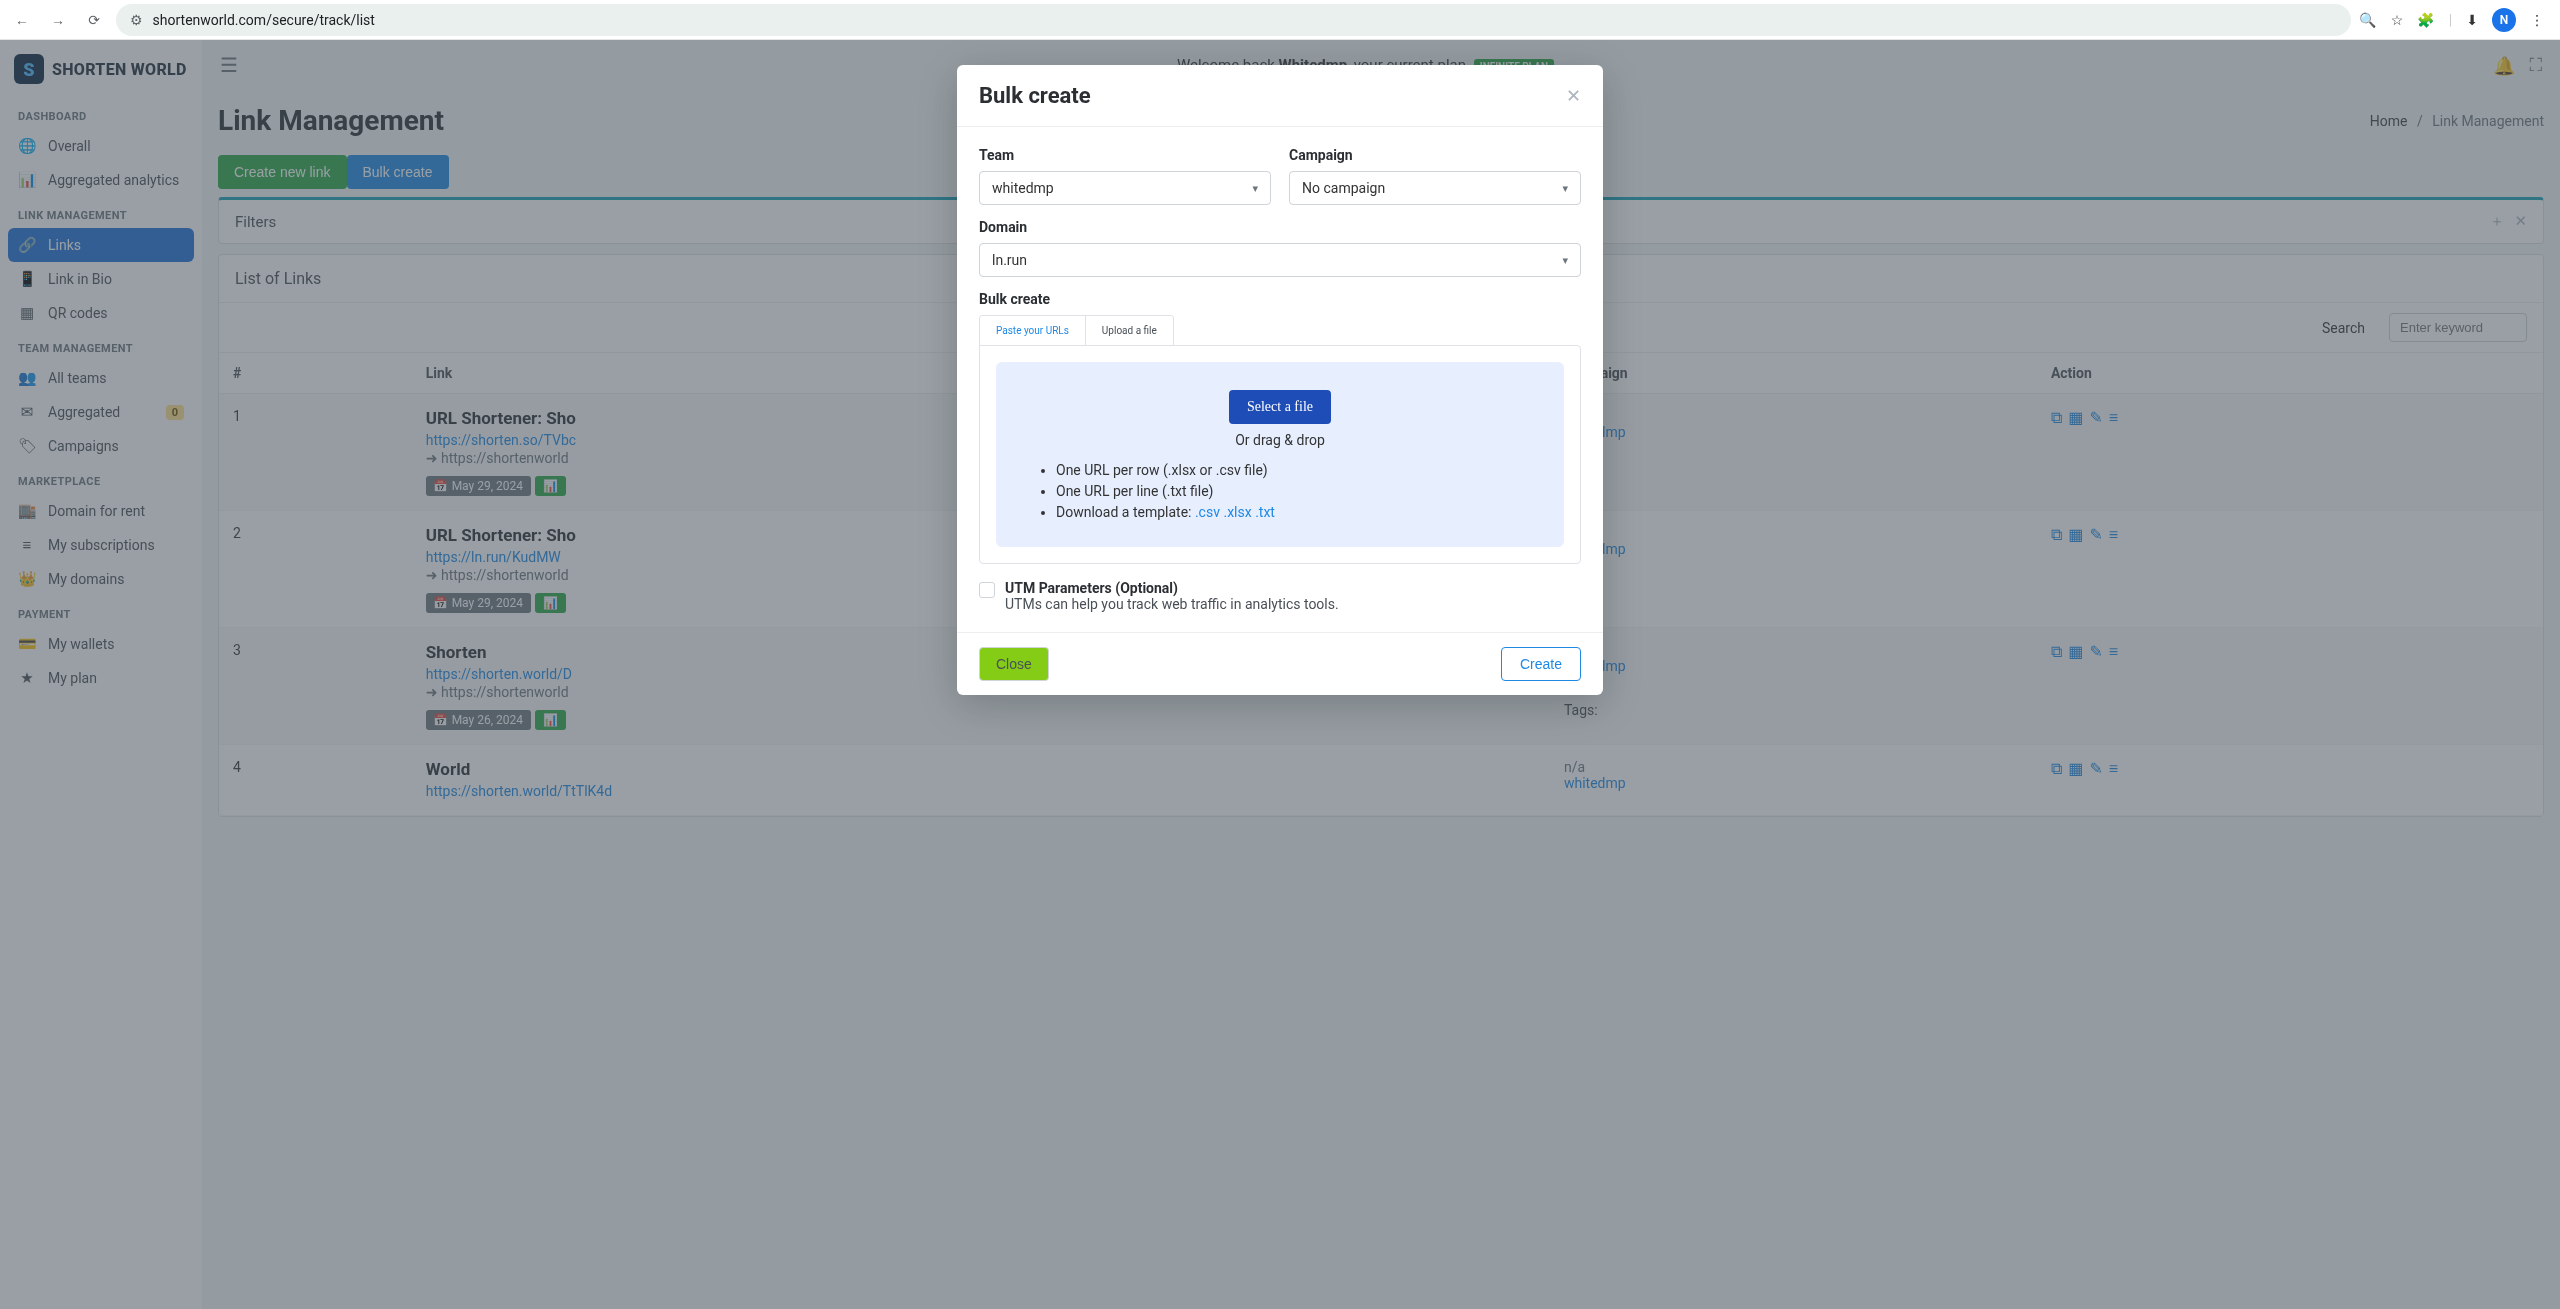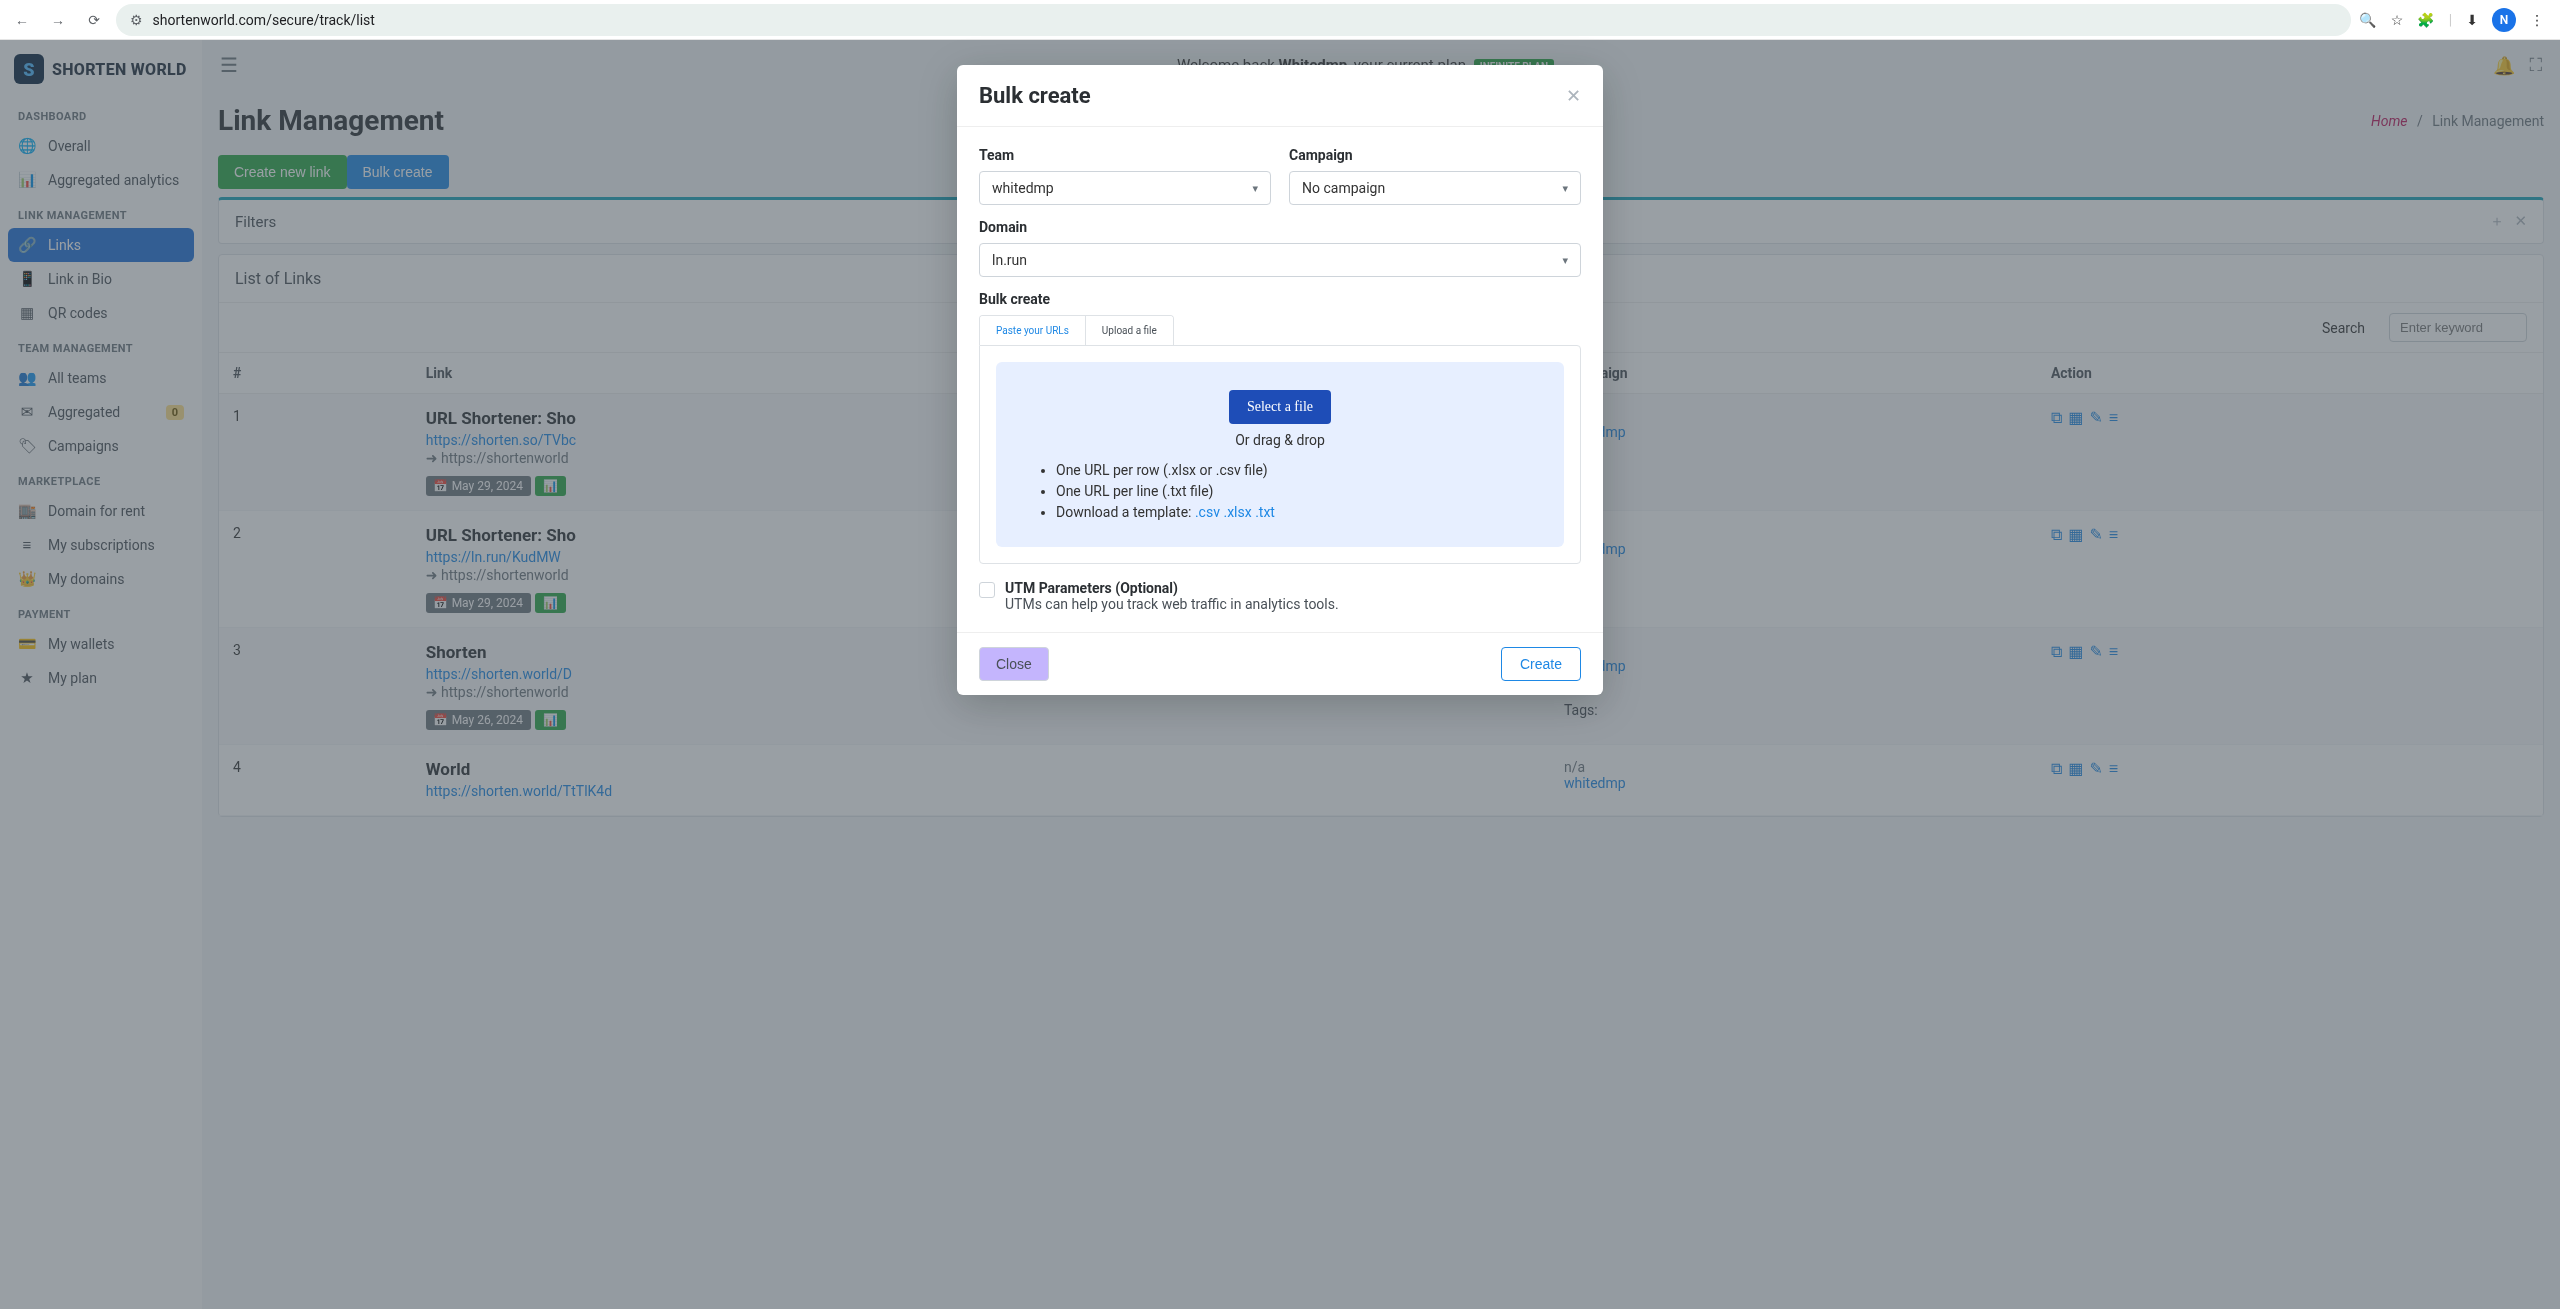--- a/index.html
+++ b/index.html
@@ -30,21 +30,21 @@
 .hamburger { font-size: 20px; color: #6c757d; cursor: pointer; }
 .welcome-text { flex: 1; text-align: center; color: #333; font-size: 15px; }
 .welcome-text b { font-weight: 700; }
 .plan-badge { background: #28a745; color: #fff; font-size: 10px; padding: 2px 6px; border-radius: 3px; font-weight: 700; margin-left: 4px; }
 .top-icon { color: #6c757d; font-size: 18px; cursor: pointer; }
 
 .content { padding: 0 16px 20px; }
 .page-header { display: flex; align-items: center; justify-content: space-between; padding: 14px 0 18px; }
 .page-title { font-size: 28px; font-weight: 700; color: #2b2f33; }
 .breadcrumb { font-size: 14px; color: #6c757d; }
-.breadcrumb a { color: #be185d; text-decoration: none; font-style: italic; }
+.breadcrumb a { color: #404040; text-decoration: none; }
 
 .btn-row { display: flex; margin-bottom: 8px; }
 .btn { padding: 9px 16px; border: none; border-radius: 4px; font-size: 14px; cursor: pointer; color: #fff; }
 .btn-green { background: #28a745; }
 .btn-blue { background: #1e88e5; }
 
 .panel { background: #fff; border: 1px solid #dee2e6; border-radius: 4px; margin-bottom: 10px; }
 .panel-accent { border-top: 3px solid #17a2b8; }
 .panel-header { padding: 12px 16px; font-size: 15px; color: #495057; display: flex; align-items: center; }
 .panel-header .ph-right { margin-left: auto; display: flex; gap: 10px; color: #adb5bd; }
@@ -95,21 +95,21 @@
 .upload-rules { text-align: left; margin-top: 12px; padding-left: 40px; }
 .upload-rules li { font-size: 14px; color: #333; line-height: 1.5; }
 .upload-rules a { color: #1e88e5; text-decoration: none; }
 
 .utm-row { margin-top: 16px; display: flex; align-items: flex-start; gap: 10px; }
 .utm-check { width: 16px; height: 16px; border: 1px solid #ced4da; border-radius: 3px; margin-top: 2px; }
 .utm-text .utm-title { font-weight: 700; color: #2b2f33; font-size: 14px; }
 .utm-text .utm-desc { color: #495057; font-size: 14px; }
 
 .modal-footer { padding: 14px 22px; border-top: 1px solid #eee; display: flex; }
-.btn-outline { padding: 8px 16px; border: 1px solid #ced4da; background: #c4b5fd; border-radius: 4px; font-size: 14px; cursor: pointer; color: #495057; }
+.btn-outline { padding: 8px 16px; border: 1px solid #ced4da; background: #84cc16; border-radius: 4px; font-size: 14px; cursor: pointer; color: #495057; }
 .btn-primary-outline { margin-left: auto; padding: 8px 18px; border: 1px solid #1e88e5; background: #fff; border-radius: 4px; font-size: 14px; cursor: pointer; color: #1e88e5; }
 </style>
 </head>
 <body>
 
 <div class="browser-chrome">
   <div class="chrome-btn">←</div>
   <div class="chrome-btn">→</div>
   <div class="chrome-btn">⟳</div>
   <div class="url-bar">

